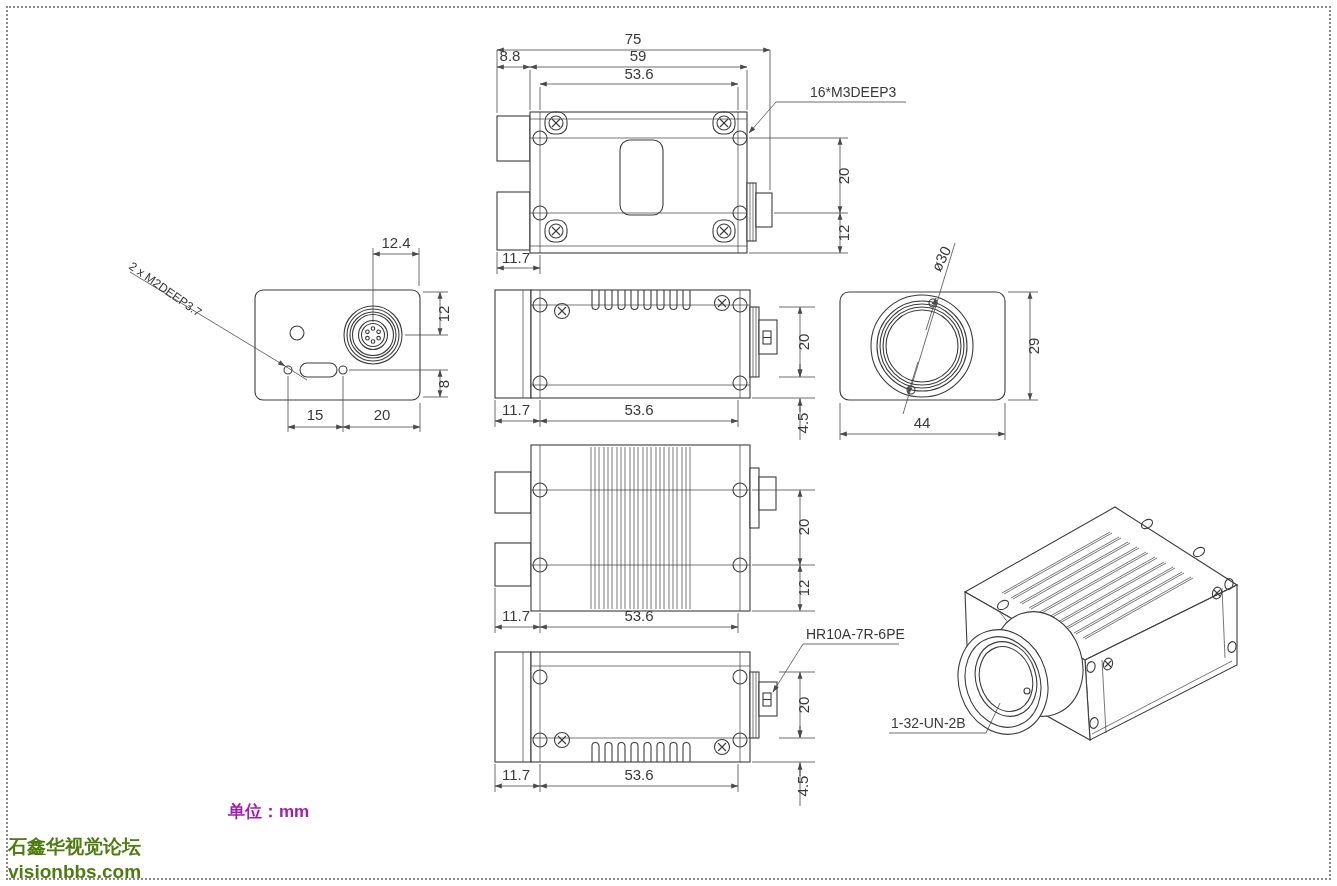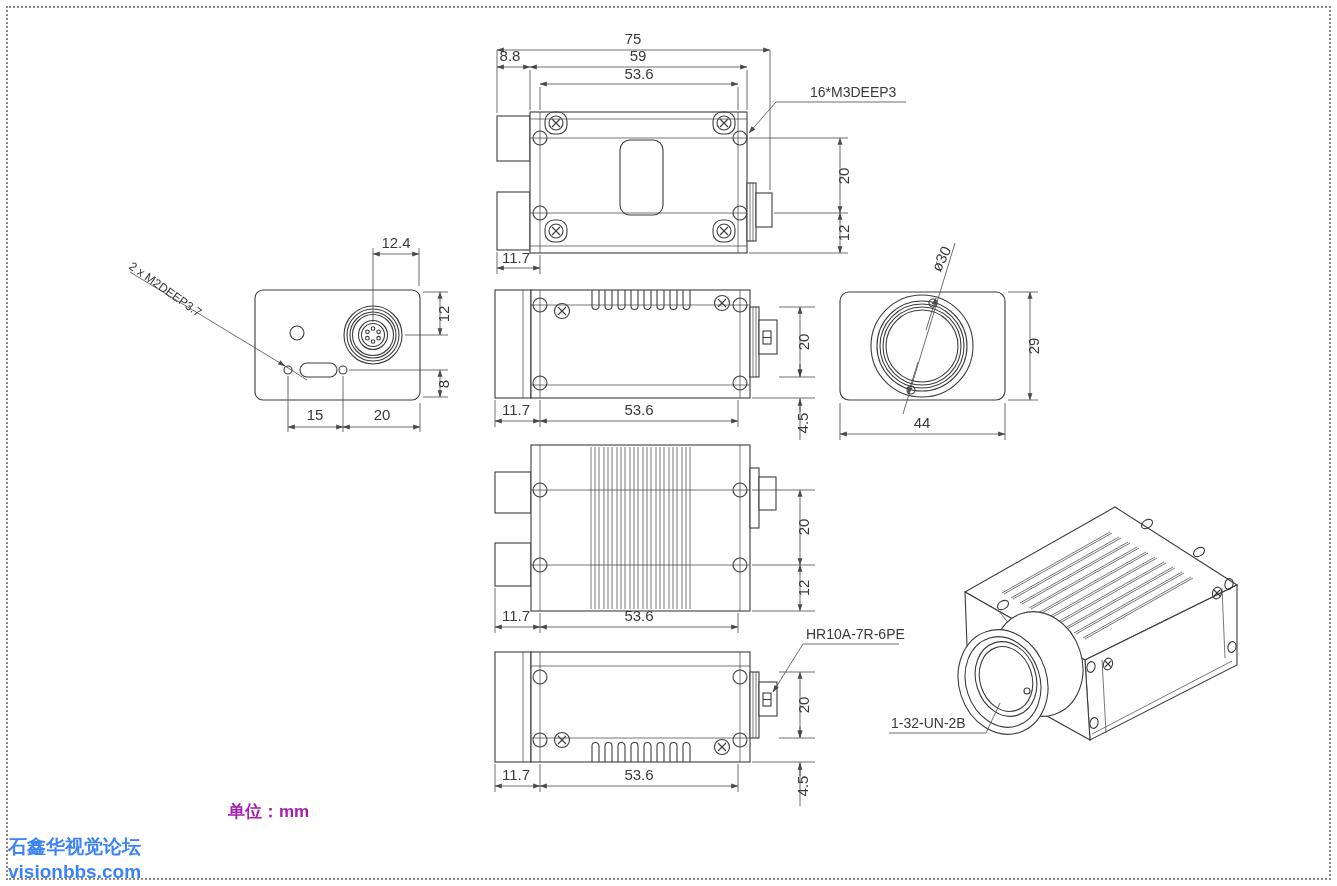--- a/index.html
+++ b/index.html
@@ -10,21 +10,21 @@
   svg text{fill:#3a3a3a;font-family:"Liberation Sans",sans-serif;font-size:15px;}
   svg .lbl{font-size:14px;}
   svg .sm{font-size:12px;}
   .o{stroke:#3d3d3d;stroke-width:1.1;fill:none;}
   .of{stroke:#3d3d3d;stroke-width:1.1;fill:#fff;}
   .t{stroke:#3d3d3d;stroke-width:0.7;fill:none;}
   .d{stroke:#4a4a4a;stroke-width:0.8;fill:none;}
   #units-label{position:absolute;left:228px;top:800px;font-size:17px;font-weight:600;color:#a21caf;
         font-family:"Liberation Sans",sans-serif;}
   #watermark{position:absolute;left:8px;top:834px;font-weight:700;font-size:19px;line-height:25px;
-        color:#3b82f6;font-family:"Liberation Sans",sans-serif;}
+        color:#4d7c0f;font-family:"Liberation Sans",sans-serif;}
 </style>
 </head>
 <body>
 
 <div id="page">
 <div id="dotted-border"></div>
 
 <svg width="1337" height="886" viewBox="0 0 1337 886">
 <defs>
   <marker id="ma" viewBox="0 0 10 10" refX="9.5" refY="5" markerWidth="11" markerHeight="9" orient="auto-start-reverse">

